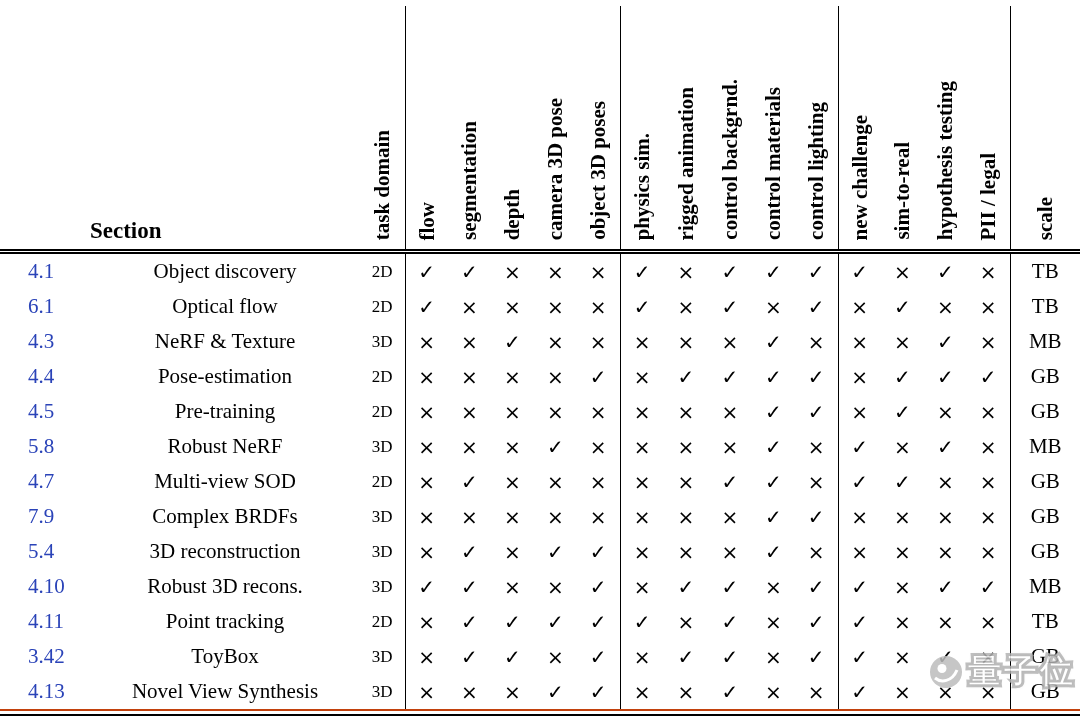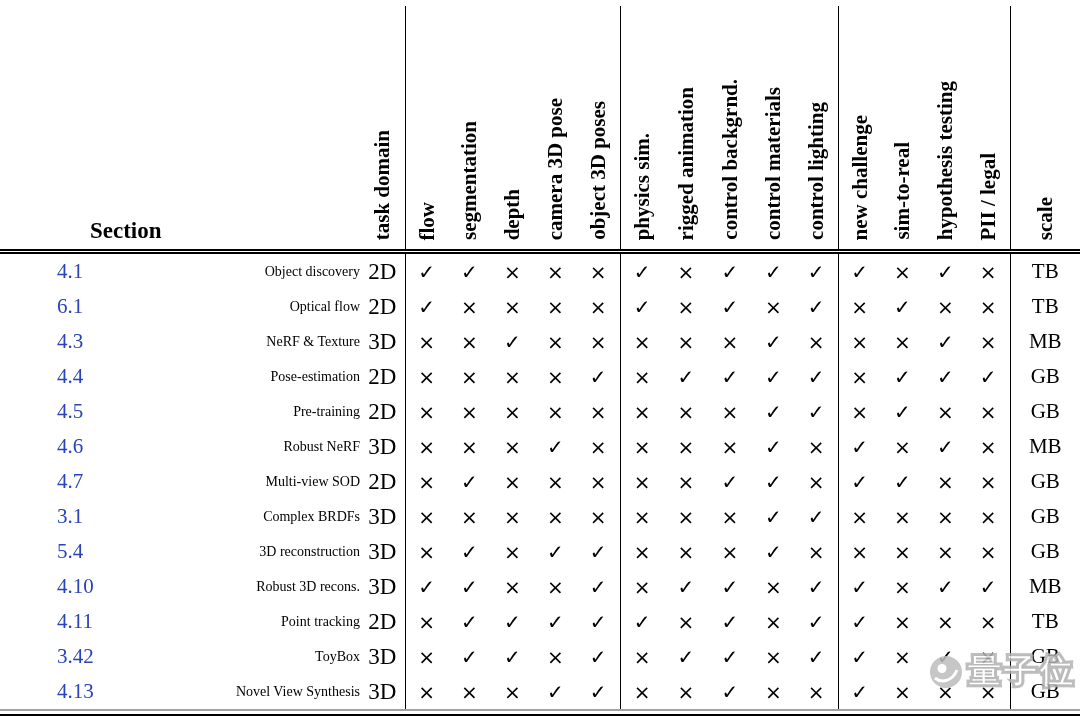--- a/index.html
+++ b/index.html
@@ -22,28 +22,28 @@
   th.section-h .hword{font-size:23px;padding-left:90px;display:inline-block}
   th.hcol{text-align:center}
   .vtext{
     display:inline-block;
     writing-mode:vertical-rl;
     transform:rotate(180deg);
     font-size:21px;line-height:1.05;white-space:nowrap;
   }
 
   tbody td{height:35px;font-size:21px;text-align:center;vertical-align:middle}
-  td.num{text-align:left;padding-left:57px;color:#2a43b8}
-  td.name{text-align:right;font-size:14px}
-  td.domain{font-size:23px}
+  td.num{text-align:left;padding-left:28px;color:#2a43b8}
+  td.name{text-align:center;font-size:21px}
+  td.domain{font-size:17px}
   td.mark{font-family:"DejaVu Sans","Liberation Serif",serif;font-size:20px}
   td.scalecell{font-size:21px}
 
   .gs{border-left:1.5px solid #000}
-  tbody tr:last-child td{border-bottom:2px solid #a3a3a3}
+  tbody tr:last-child td{border-bottom:2px solid #c2410c}
 
   .bottom-line{position:absolute;left:0;bottom:0;width:100%;height:2px;background:#000}
 
   .watermark{
     position:absolute;right:4px;bottom:22px;z-index:5;
     display:flex;align-items:center;gap:5px;opacity:.85;
   }
   .wm-text{
     font-family:"DejaVu Sans","Liberation Sans",sans-serif;
     font-weight:400;font-size:33px;letter-spacing:3px;
@@ -197,21 +197,21 @@
           <td class="mark">×</td>
           <td class="mark">✓</td>
           <td class="mark">✓</td>
           <td class="mark gs">×</td>
           <td class="mark">✓</td>
           <td class="mark">×</td>
           <td class="mark">×</td>
           <td class="scalecell gs">GB</td>
         </tr>
         <tr>
-          <td class="num">4.6</td>
+          <td class="num">5.8</td>
           <td class="name">Robust NeRF</td>
           <td class="domain">3D</td>
           <td class="mark gs">×</td>
           <td class="mark">×</td>
           <td class="mark">×</td>
           <td class="mark">✓</td>
           <td class="mark">×</td>
           <td class="mark gs">×</td>
           <td class="mark">×</td>
           <td class="mark">×</td>
@@ -237,21 +237,21 @@
           <td class="mark">✓</td>
           <td class="mark">✓</td>
           <td class="mark">×</td>
           <td class="mark gs">✓</td>
           <td class="mark">✓</td>
           <td class="mark">×</td>
           <td class="mark">×</td>
           <td class="scalecell gs">GB</td>
         </tr>
         <tr>
-          <td class="num">3.1</td>
+          <td class="num">7.9</td>
           <td class="name">Complex BRDFs</td>
           <td class="domain">3D</td>
           <td class="mark gs">×</td>
           <td class="mark">×</td>
           <td class="mark">×</td>
           <td class="mark">×</td>
           <td class="mark">×</td>
           <td class="mark gs">×</td>
           <td class="mark">×</td>
           <td class="mark">×</td>

